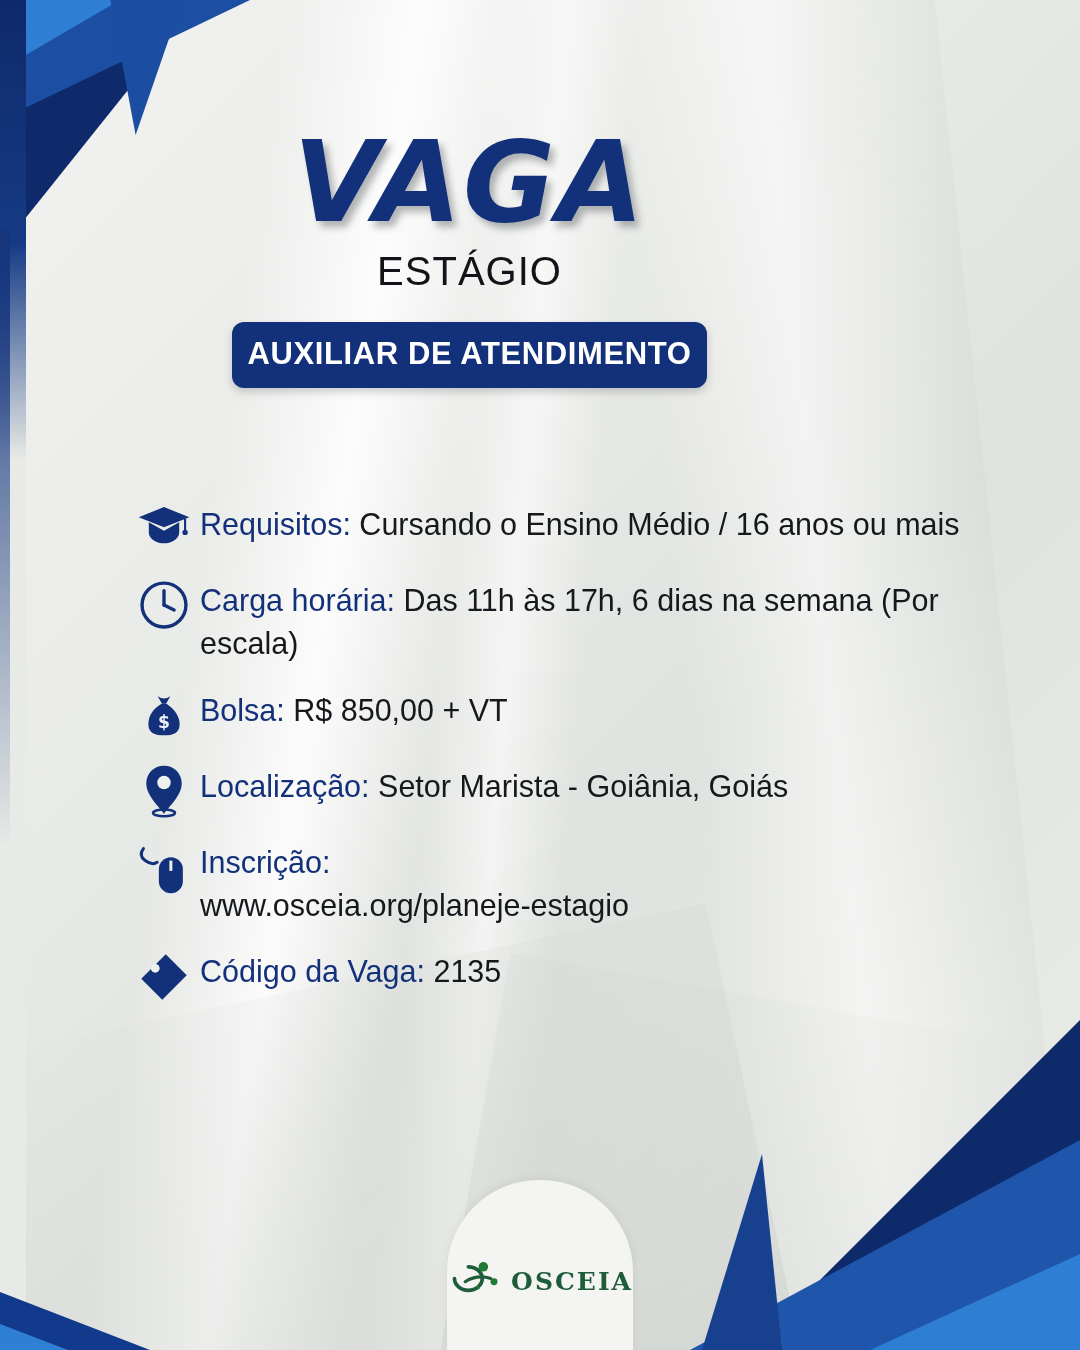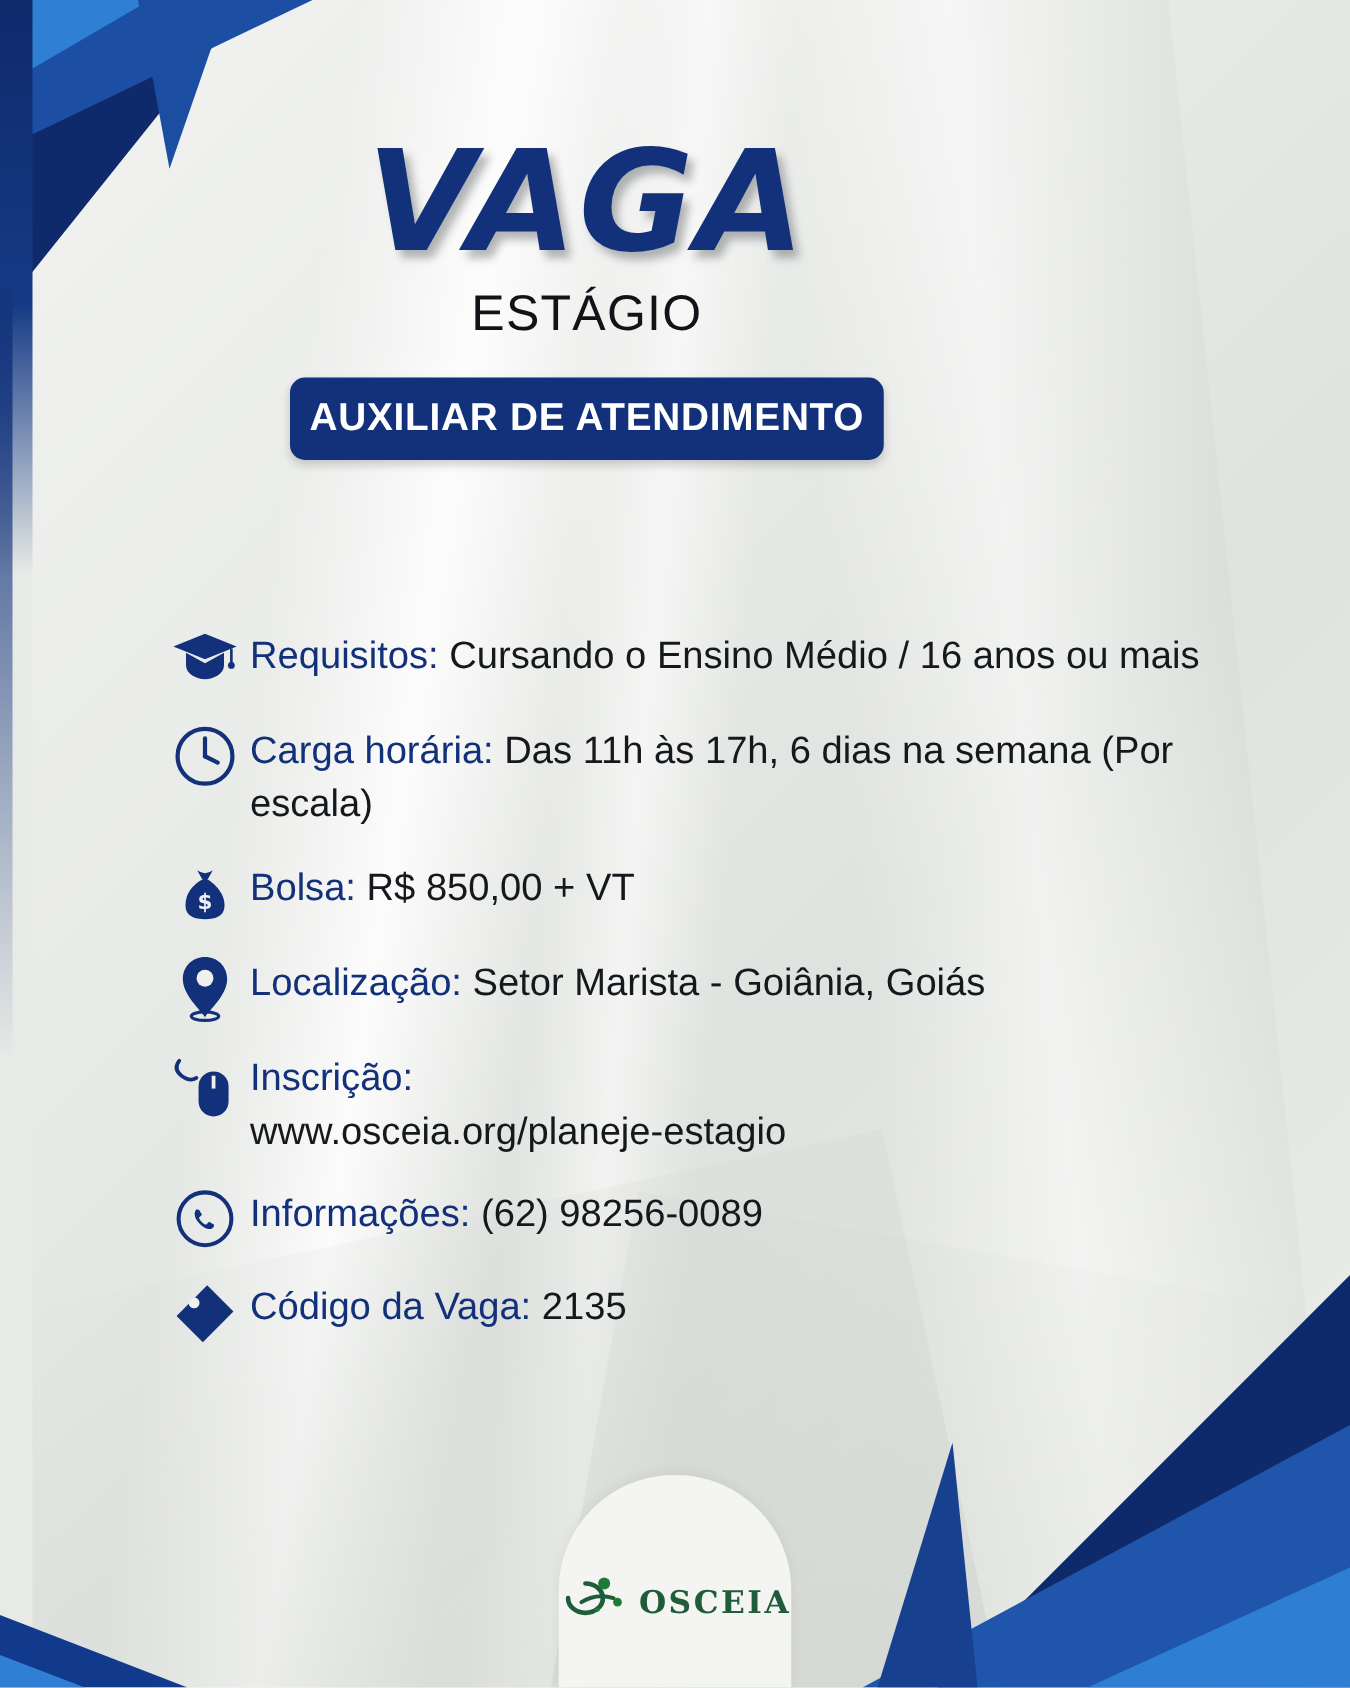--- a/index.html
+++ b/index.html
@@ -131,21 +131,21 @@
   .bl-corner2 {
     bottom: 0; left: 0;
     width: 0; height: 0;
     border-bottom: 26px solid #2f7fd4;
     border-right: 68px solid transparent;
   }
 
   
   .title-wrap {
     position: absolute;
-    top: 106px;
+    top: 126px;
     left: 0;
     width: 939px;
     text-align: center;
   }
   .vaga {
     font-family: "DejaVu Sans", sans-serif;
     font-size: 112px;
     font-weight: 700;
     font-style: italic;
     letter-spacing: 2px;
@@ -321,29 +321,20 @@
           <rect x="26" y="20" width="28" height="42" rx="14" fill="#13317a"></rect>
           <line x1="40" y1="24" x2="40" y2="36" stroke="#eef1ee" stroke-width="3.5"></line>
         </svg>
       </span>
       <span class="txt">
         <b class="navy">Inscrição:</b><br>
         <span>www.osceia.org/planeje-estagio</span>
       </span>
     </div>
 
-    <div class="row">
-      <span class="ico">
-        <svg width="52" height="52" viewBox="0 0 64 64">
-          <circle cx="32" cy="32" r="26" fill="none" stroke="#13317a" stroke-width="4"></circle>
-          <path d="M24 22 c-3 3-3 8 1 13 c4 5 9 8 13 7 c2-.5 3-2 3-4 l-5-3 l-3 3 c-3-1-6-4-7-7 l3-3 l-3-5 c-2 0-3 1-2 -1 Z" fill="#13317a"></path>
-        </svg>
-      </span>
-      <span class="txt"><b class="navy">Informações:</b><span> (62) 98256-0089</span></span>
-    </div>
 
     <div class="row">
       <span class="ico">
         <svg width="56" height="56" viewBox="0 0 64 64">
           <path d="M34 6 L58 30 L30 58 L6 34 Z" fill="#13317a"></path>
           <circle cx="22" cy="22" r="5" fill="#eef1ee"></circle>
         </svg>
       </span>
       <span class="txt"><b class="navy">Código da Vaga:</b><span> 2135</span></span>
     </div>

